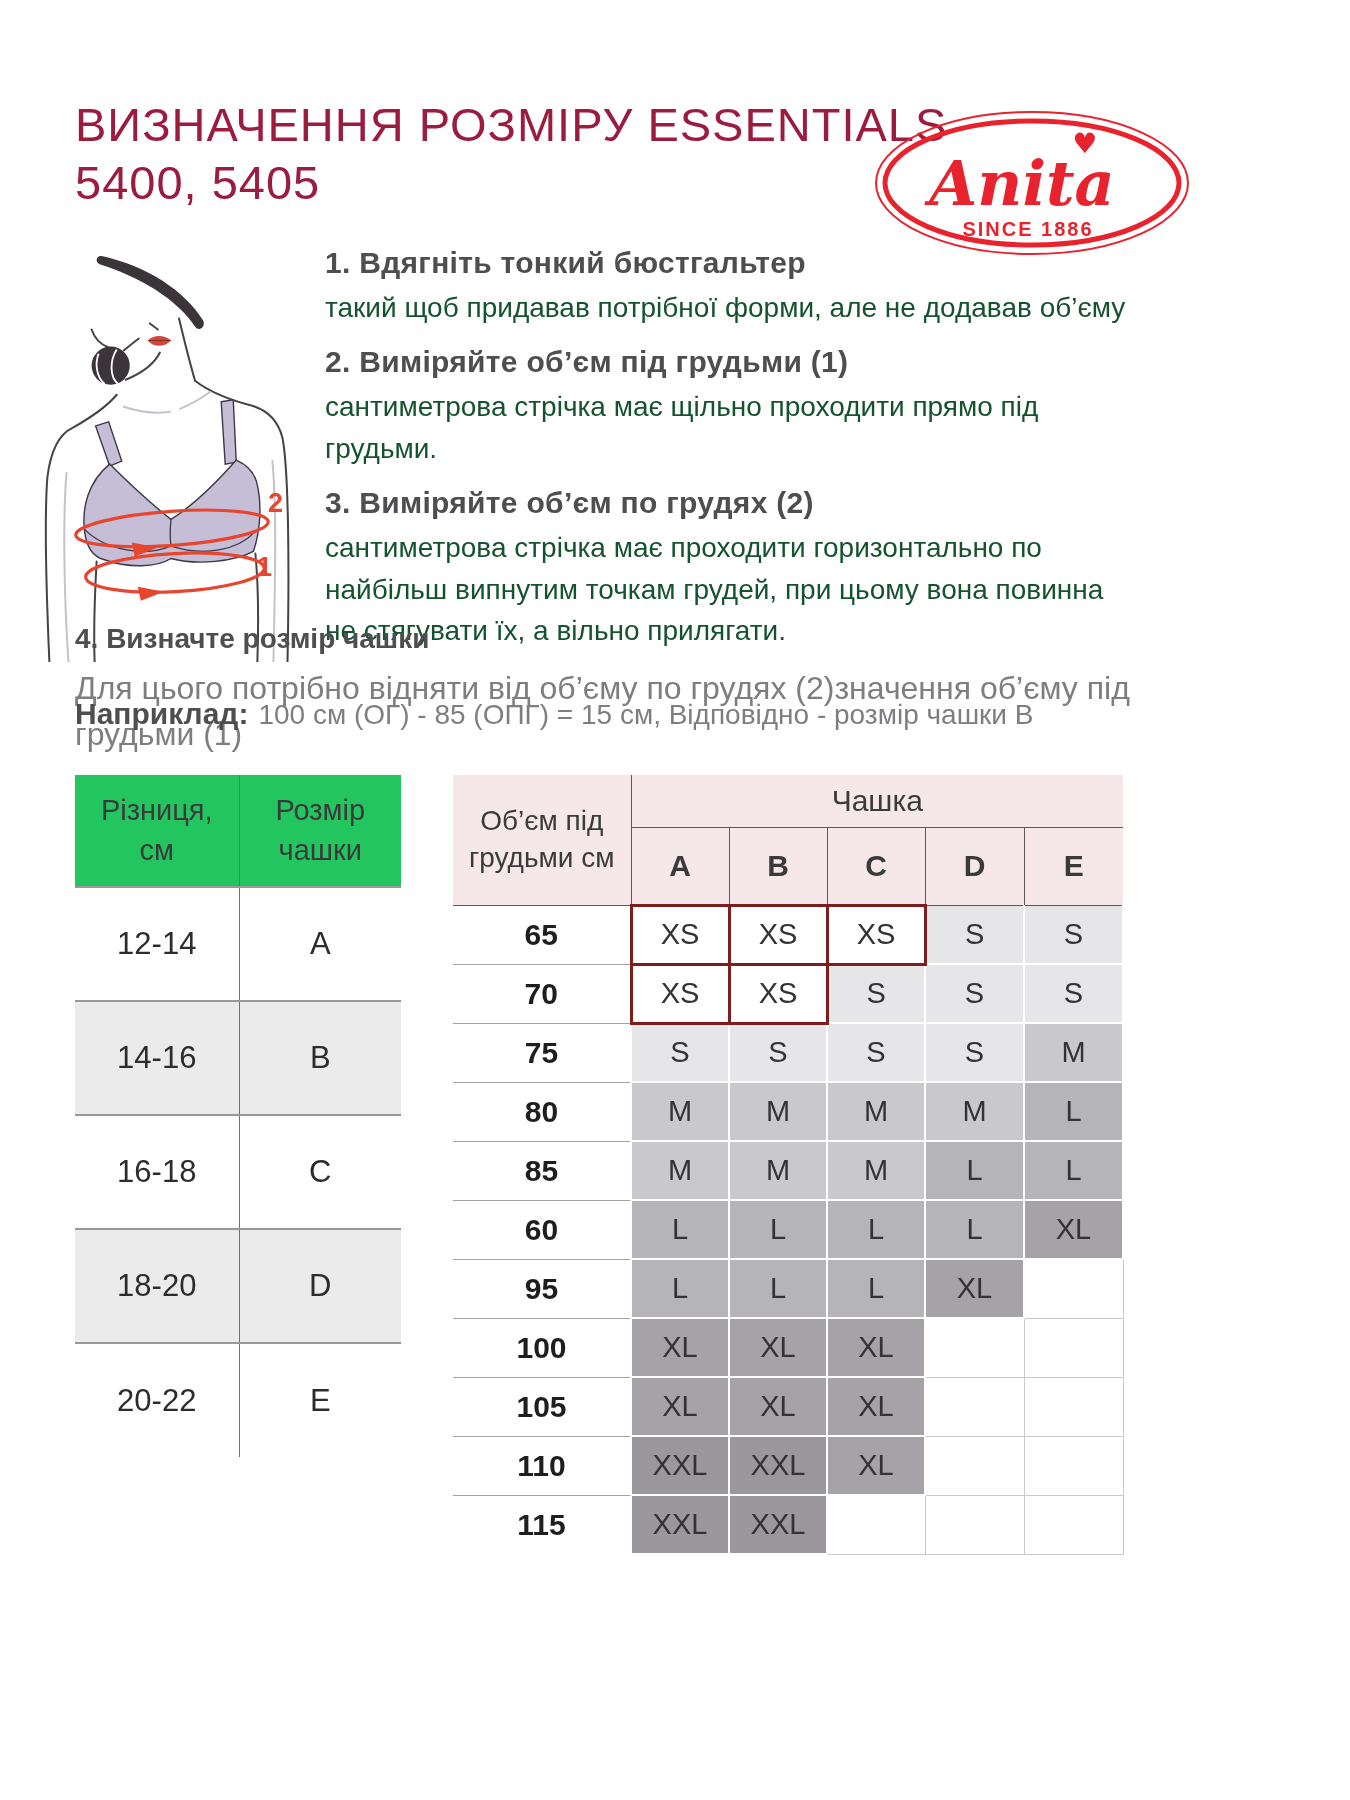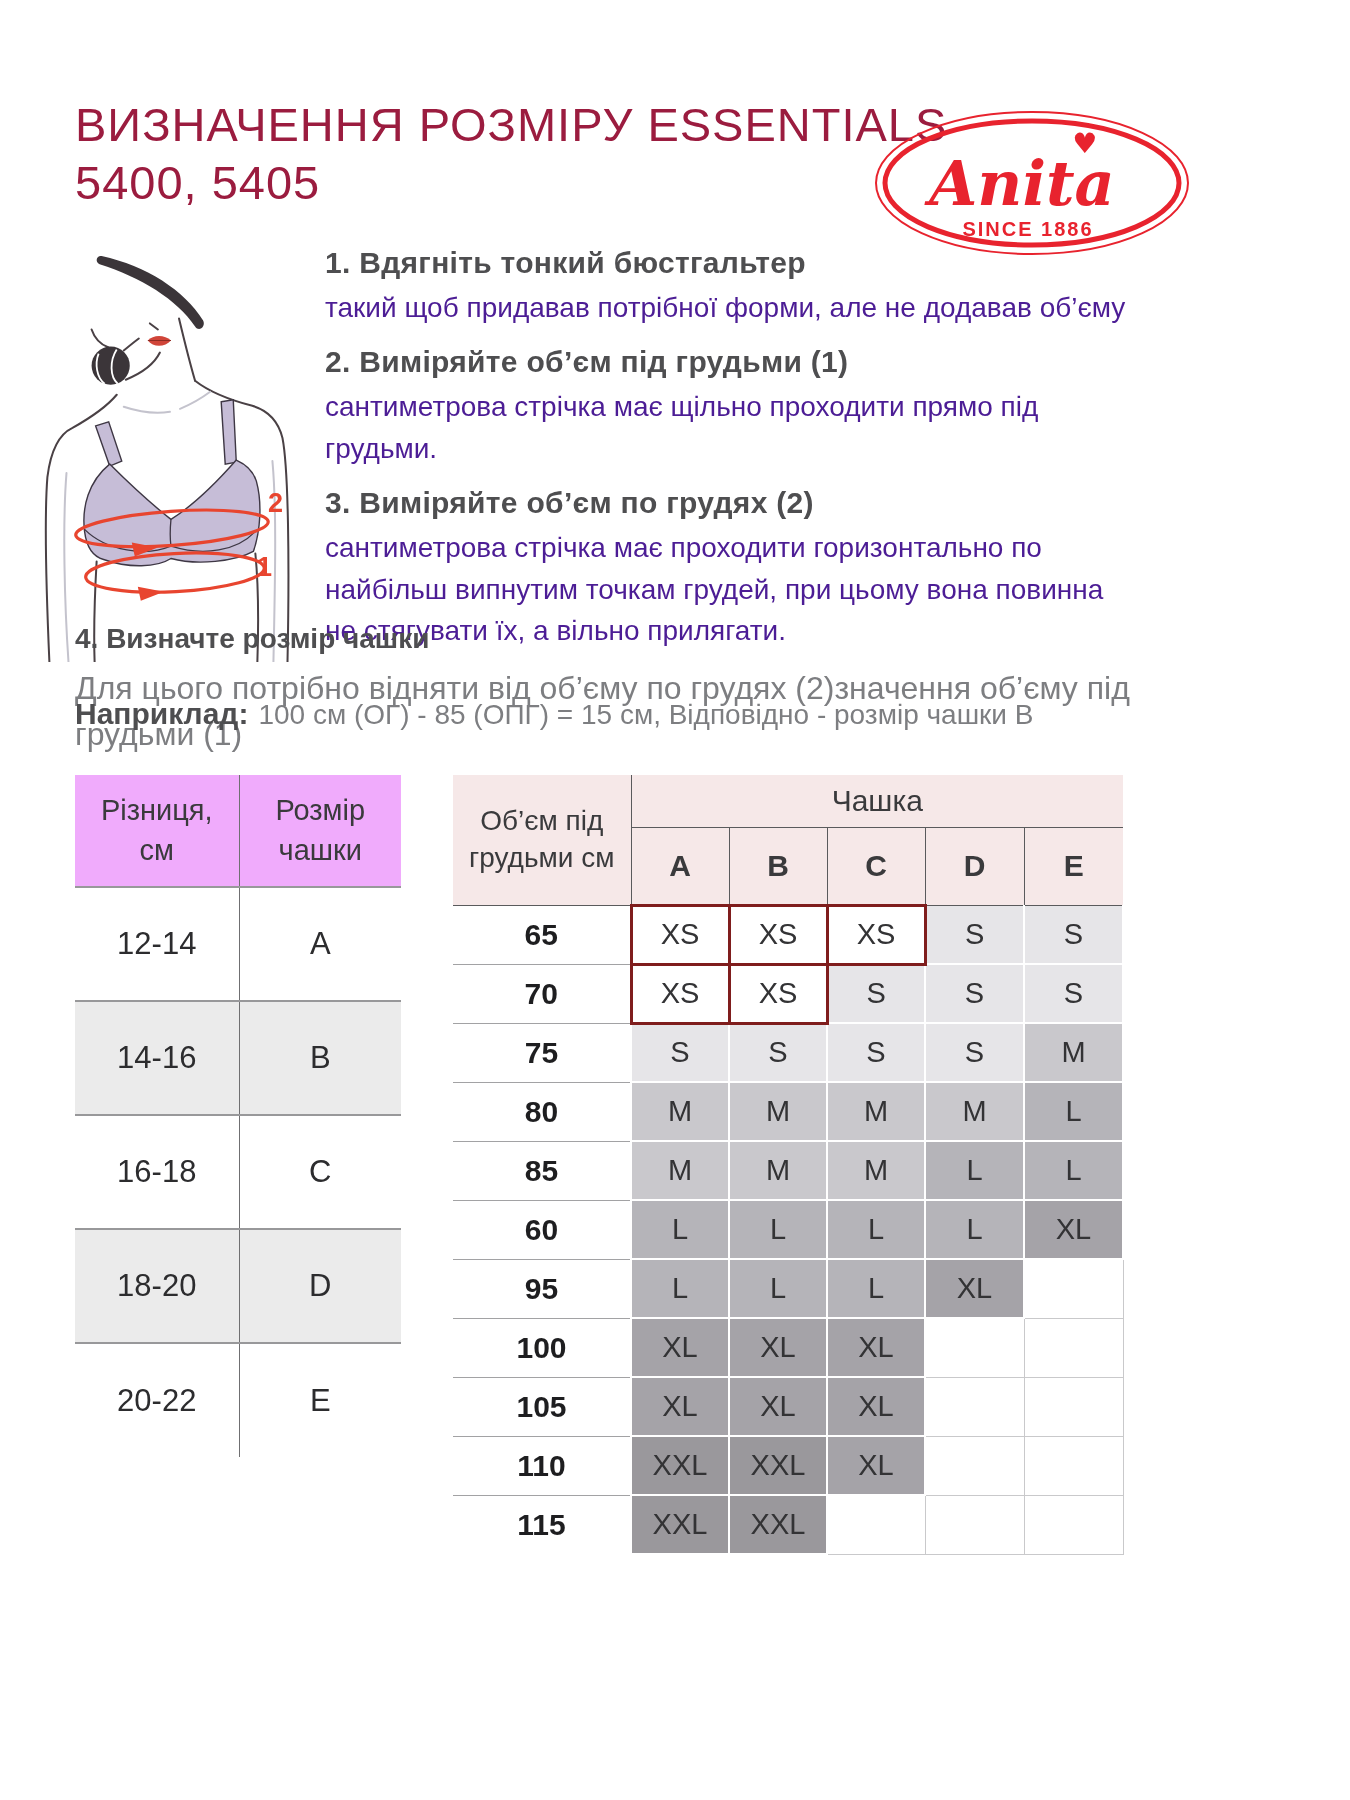--- a/index.html
+++ b/index.html
@@ -14,32 +14,32 @@
   
   .logo { position:absolute; left:872px; top:108px; width:320px; height:150px;text-align:center; }
   
   .figure { position:absolute; left:28px; top:230px; width:302px; height:432px; }
   .fig-label { position:absolute; font-size:27px; font-weight:bold; color:#e8452f; }
   .fig-label.l2 { left:240px; top:258px; }
   .fig-label.l1 { left:229px; top:322px; }
   
   .steps { position:absolute; left:325px; top:246px; width:805px; }
   .step h2 { font-size:30px; font-weight:bold; color:#4e4e50; margin-bottom:7px; letter-spacing:.3px;}
-  .step p  { font-size:28px; color:#4c1d95; line-height:1.48; margin-bottom:17px; }
+  .step p  { font-size:28px; color:#14532d; line-height:1.48; margin-bottom:17px; }
   
   .step4 { position:absolute; left:75px; top:608px; width:1130px; }
   .step4 h2 { font-size:28px; font-weight:bold; color:#4e4e50; margin-bottom:10px;margin-top:15px; }
   .step4 p { font-size:32px; color:#7d7e81; line-height:1.45; }
   
   .example { position:absolute; left:75px; top:697px; width:1150px; font-size:28px; color:#7d7e81; }
   .example b { font-size:30px; color:#4e4e50; margin-right:10px; }
   
   table { border-collapse:collapse; table-layout:fixed; }
   .cup-table { position:absolute; left:75px; top:775px; width:326px; }
-  .cup-table th { background:#f0abfc; height:112px; font-size:29px; font-weight:400;
+  .cup-table th { background:#22c55e; height:112px; font-size:29px; font-weight:400;
     color:#3a3a3c; text-align:center; vertical-align:middle; white-space:pre-line;
     border-bottom:2px solid #98989a; line-height:1.35; }
   .cup-table td { height:114px; text-align:center; vertical-align:middle;
     font-size:31px; color:#2c2c2e; border-bottom:2px solid #98989a; }
   .cup-table tr.alt td { background:#ebebeb; }
   .cup-table tr:last-child td { border-bottom:none; }
   .cup-table th:first-child, .cup-table td:first-child { border-right:1px solid #6f6f71; }
   
   .size-table { position:absolute; left:453px; top:775px; width:670px; }
   .size-table th { background:#f6e8e8; font-weight:400; color:#3a3a3c; vertical-align:middle; text-align:center; }

